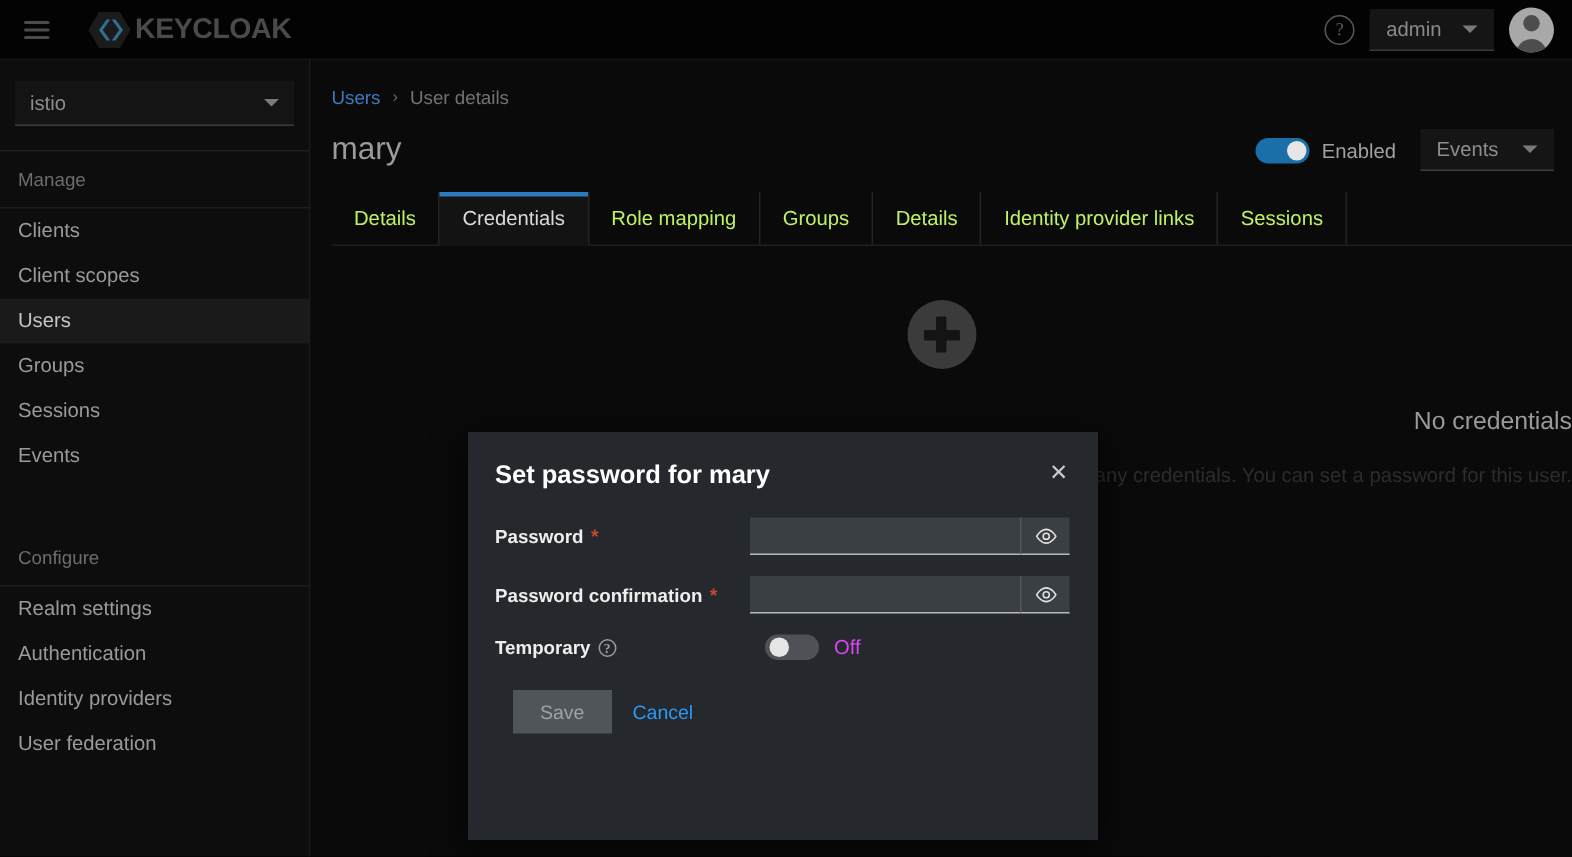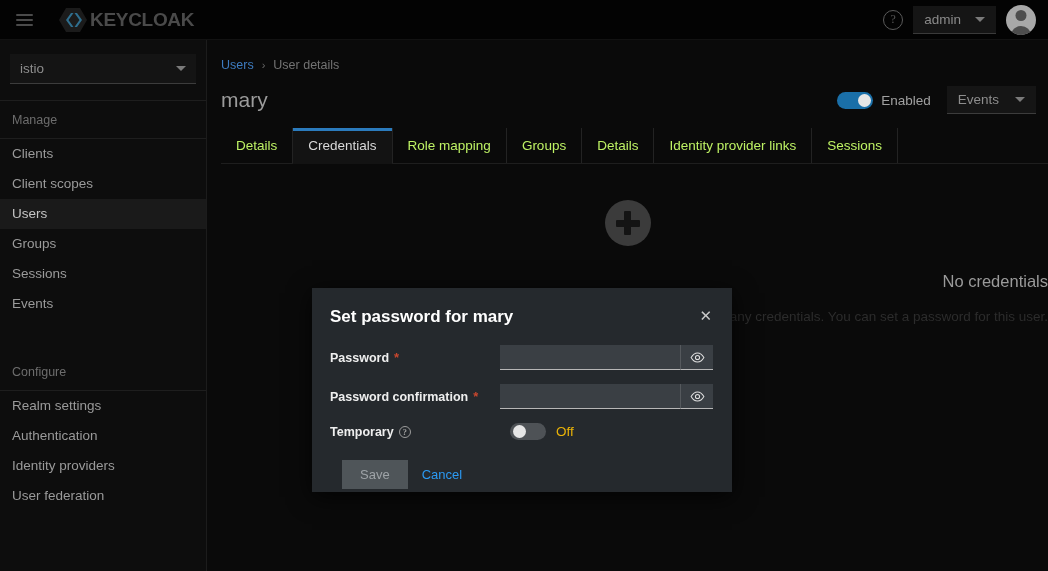--- a/index.html
+++ b/index.html
@@ -127,21 +127,21 @@
   .plus-circle::before, .plus-circle::after {
     content: ""; position: absolute; background: #141414; border-radius: 1px;
   }
   .plus-circle::before { width: 24px; height: 7px; top: 19.5px; left: 11px; }
   .plus-circle::after { width: 7px; height: 24px; top: 11px; left: 19.5px; }
   .empty-title { font-size: 16.5px; color: #9a9a9a; margin-top: 26px; }
   .empty-desc { font-size: 13.5px; color: #2c2c2c; margin-top: 18px; }
 
   
   .modal {
-    position: absolute; left: 312px; top: 288px; width: 420px; height: 204px;
+    position: absolute; left: 312px; top: 288px; width: 420px; height: 272px;
     background: #25292d; box-shadow: 0 5px 22px rgba(0,0,0,0.75); z-index: 20;
   }
   .modal-head { display: flex; align-items: flex-start; padding: 19px 18px 0 18px; }
   .modal-title { font-size: 17px; color: #ffffff; font-weight: bold; }
   .modal-close {
     margin-left: auto; color: #c9c9c9; font-size: 15px; cursor: pointer;
     line-height: 14px; padding: 2px 2px;
   }
   .form { padding: 18px 18px 0 18px; }
   .form-row { display: flex; align-items: center; margin-bottom: 14px; }
@@ -156,21 +156,21 @@
   .eye-btn {
     width: 33px; height: 25px; background: #3a3f44; border: none;
     border-bottom: 1px solid #b7b7b7; border-left: 1px solid #55595d;
     display: flex; align-items: center; justify-content: center; cursor: pointer;
   }
   .help-circle {
     width: 12px; height: 12px; border-radius: 50%; border: 1px solid #9b9b9b;
     color: #9b9b9b; font-size: 9px; display: inline-flex; align-items: center;
     justify-content: center; font-family: "Liberation Serif", serif; cursor: pointer;
   }
-  .temp-label { font-size: 13.5px; color: #eab308; margin-left: 10px; }
+  .temp-label { font-size: 13.5px; color: #d946ef; margin-left: 10px; }
   .modal-actions { display: flex; align-items: center; gap: 14px; padding: 6px 18px 0 18px; }
   .btn-save {
     background: #4f5559; color: #9ea3a7; border: none; font-size: 13px;
     padding: 7px 18px; cursor: default; font-family: "Liberation Sans", sans-serif; margin-left: 12px;
   }
   .btn-cancel {
     background: none; border: none; color: #2b9af3; font-size: 13px; cursor: pointer;
     font-family: "Liberation Sans", sans-serif; padding: 0;
   }
 </style>

